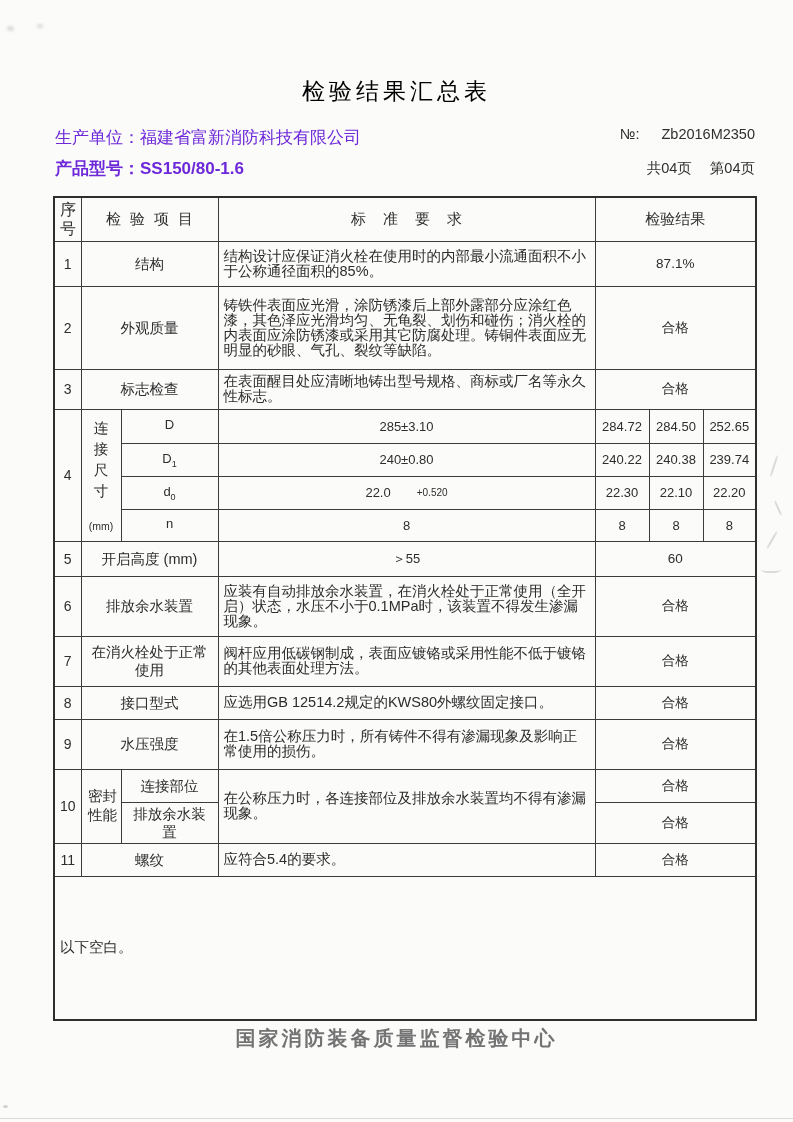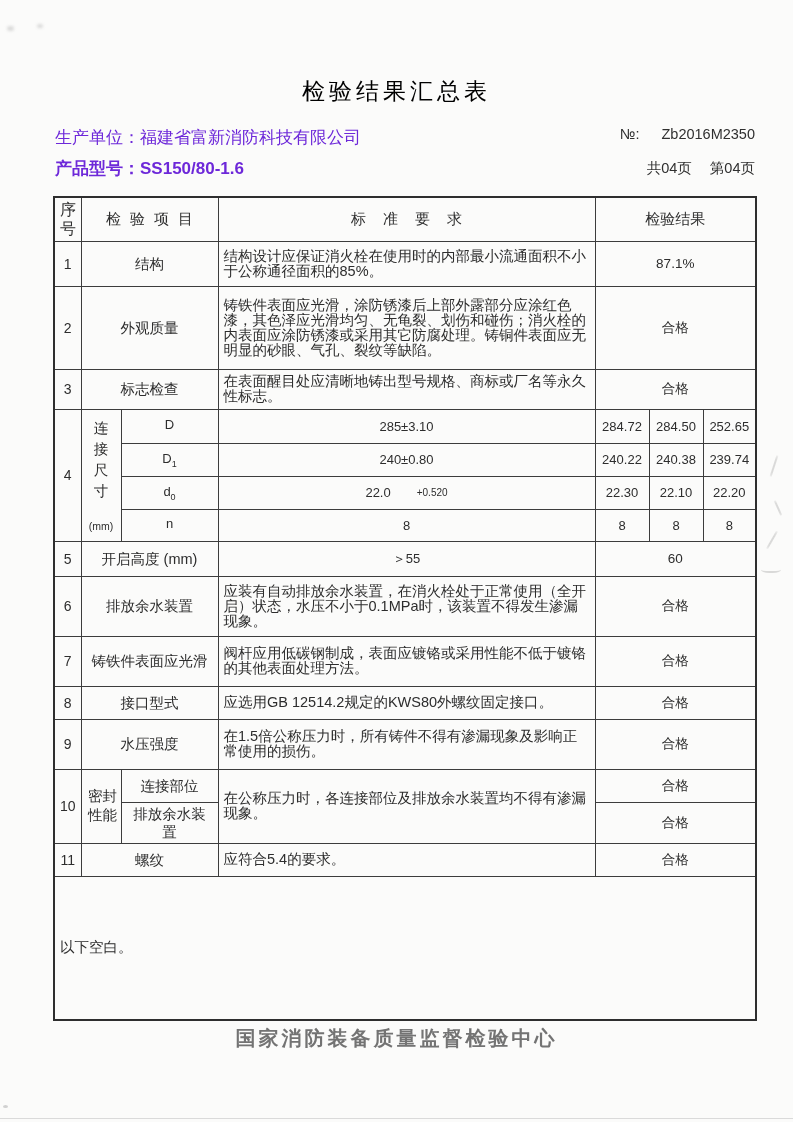--- a/index.html
+++ b/index.html
@@ -201,21 +201,21 @@
 
     <tr class="rh60">
       <td class="c">6</td>
       <td class="item" colspan="2">排放余水装置</td>
       <td class="std">应装有自动排放余水装置，在消火栓处于正常使用（全开启）状态，水压不小于0.1MPa时，该装置不得发生渗漏现象。</td>
       <td class="resv" colspan="3">合格</td>
     </tr>
 
     <tr class="rh50">
       <td class="c">7</td>
-      <td class="item" colspan="2">铸铁件表面应光滑</td>
+      <td class="item" colspan="2">在消火栓处于正常使用</td>
       <td class="std">阀杆应用低碳钢制成，表面应镀铬或采用性能不低于镀铬的其他表面处理方法。</td>
       <td class="resv" colspan="3">合格</td>
     </tr>
 
     <tr class="rh33">
       <td class="c">8</td>
       <td class="item" colspan="2">接口型式</td>
       <td class="std">应选用GB 12514.2规定的KWS80外螺纹固定接口。</td>
       <td class="resv" colspan="3">合格</td>
     </tr>

